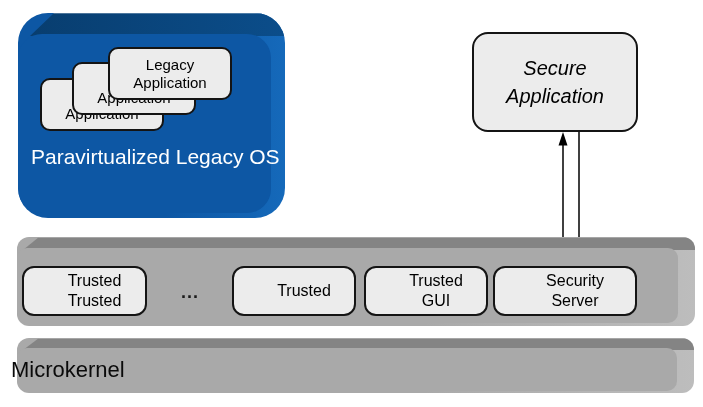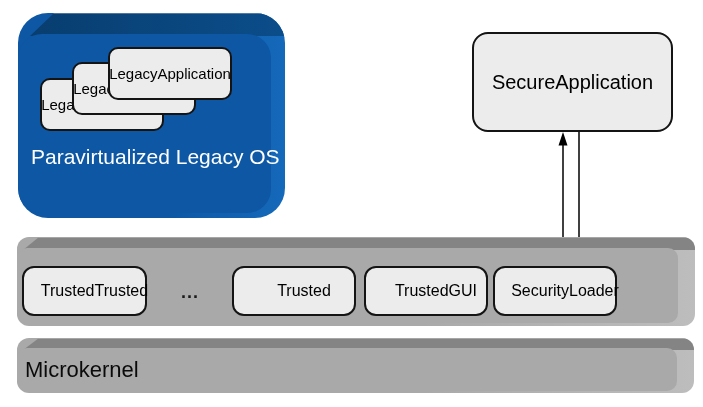--- a/index.html
+++ b/index.html
@@ -14,29 +14,29 @@
   .slab-blue{background:linear-gradient(to right,#0d57a4 55%,#1569ba 100%);border-radius:30px;}
   .slab-blue .band{height:22px;background:linear-gradient(to right,#083d6e,#0b4d8a);
     clip-path:polygon(36px 0,100% 0,100% 100%,12px 100%);}
   .slab-blue .face{top:21px;left:0;right:14px;bottom:5px;background:#0d57a4;border-radius:24px;}
   .slab-gray{background:linear-gradient(to right,#a9a9a9 60%,#bdbdbd 100%);border-radius:12px;}
   .slab-gray .band{background:#848484;clip-path:polygon(22px 0,100% 0,100% 100%,6px 100%);}
   .slab-gray .face{left:0;right:17px;background:#a9a9a9;border-radius:10px;}
   
   .litebox{
     position:absolute;background:#ececec;border:2px solid #141414;box-sizing:border-box;
-    display:flex;flex-direction:row;align-items:center;justify-content:center;
+    display:flex;flex-direction:column;align-items:center;justify-content:center;
     text-align:center;color:#000;
   }
   .appbox{width:124px;height:53px;border-radius:10px;font-size:15px;line-height:18px;}
-  .securebox{left:472px;top:32px;width:201px;height:100px;border-radius:16px;font-size:20px;line-height:28px;}
+  .securebox{left:472px;top:32px;width:166px;height:100px;border-radius:16px;font-size:20px;line-height:28px;font-style:italic;}
   .svcbox{top:266px;height:50px;border-radius:12px;font-size:16px;line-height:20px;padding-left:20px;}
   
   .os-label{position:absolute;left:13px;top:132px;color:#ffffff;font-size:21px;line-height:23px;white-space:nowrap;}
-  .mk-label{position:absolute;left:25px;top:357px;font-size:22px;line-height:26px;color:#0a0a0a;}
+  .mk-label{position:absolute;left:11px;top:357px;font-size:22px;line-height:26px;color:#0a0a0a;}
   .dots{position:absolute;left:170px;top:282px;width:40px;text-align:center;
     font-size:18px;font-weight:bold;letter-spacing:1px;color:#1a1a1a;}
   .arrows{position:absolute;left:548px;top:128px;}
 </style>
 </head>
 <body>
 
 <div class="canvas">
 
   <div class="slab slab-blue" style="left:18px;top:13px;width:267px;height:205px;">
@@ -88,23 +88,23 @@
 
   <div class="litebox svcbox" style="left:232px;width:124px;">
     <span>Trusted</span>
   </div>
 
   <div class="litebox svcbox" style="left:364px;width:124px;">
     <span>Trusted</span>
     <span>GUI</span>
   </div>
 
-  <div class="litebox svcbox" style="left:493px;width:124px;">
+  <div class="litebox svcbox" style="left:493px;width:144px;">
     <span>Security</span>
-    <span>Loader</span>
+    <span>Server</span>
   </div>
 
   <div class="slab slab-gray" style="left:17px;top:338px;width:677px;height:55px;">
     <div class="band" style="height:11px;"></div>
     <div class="face" style="top:10px;bottom:2px;"></div>
   </div>
   <div class="mk-label">Microkernel</div>
 
 </div>
 

